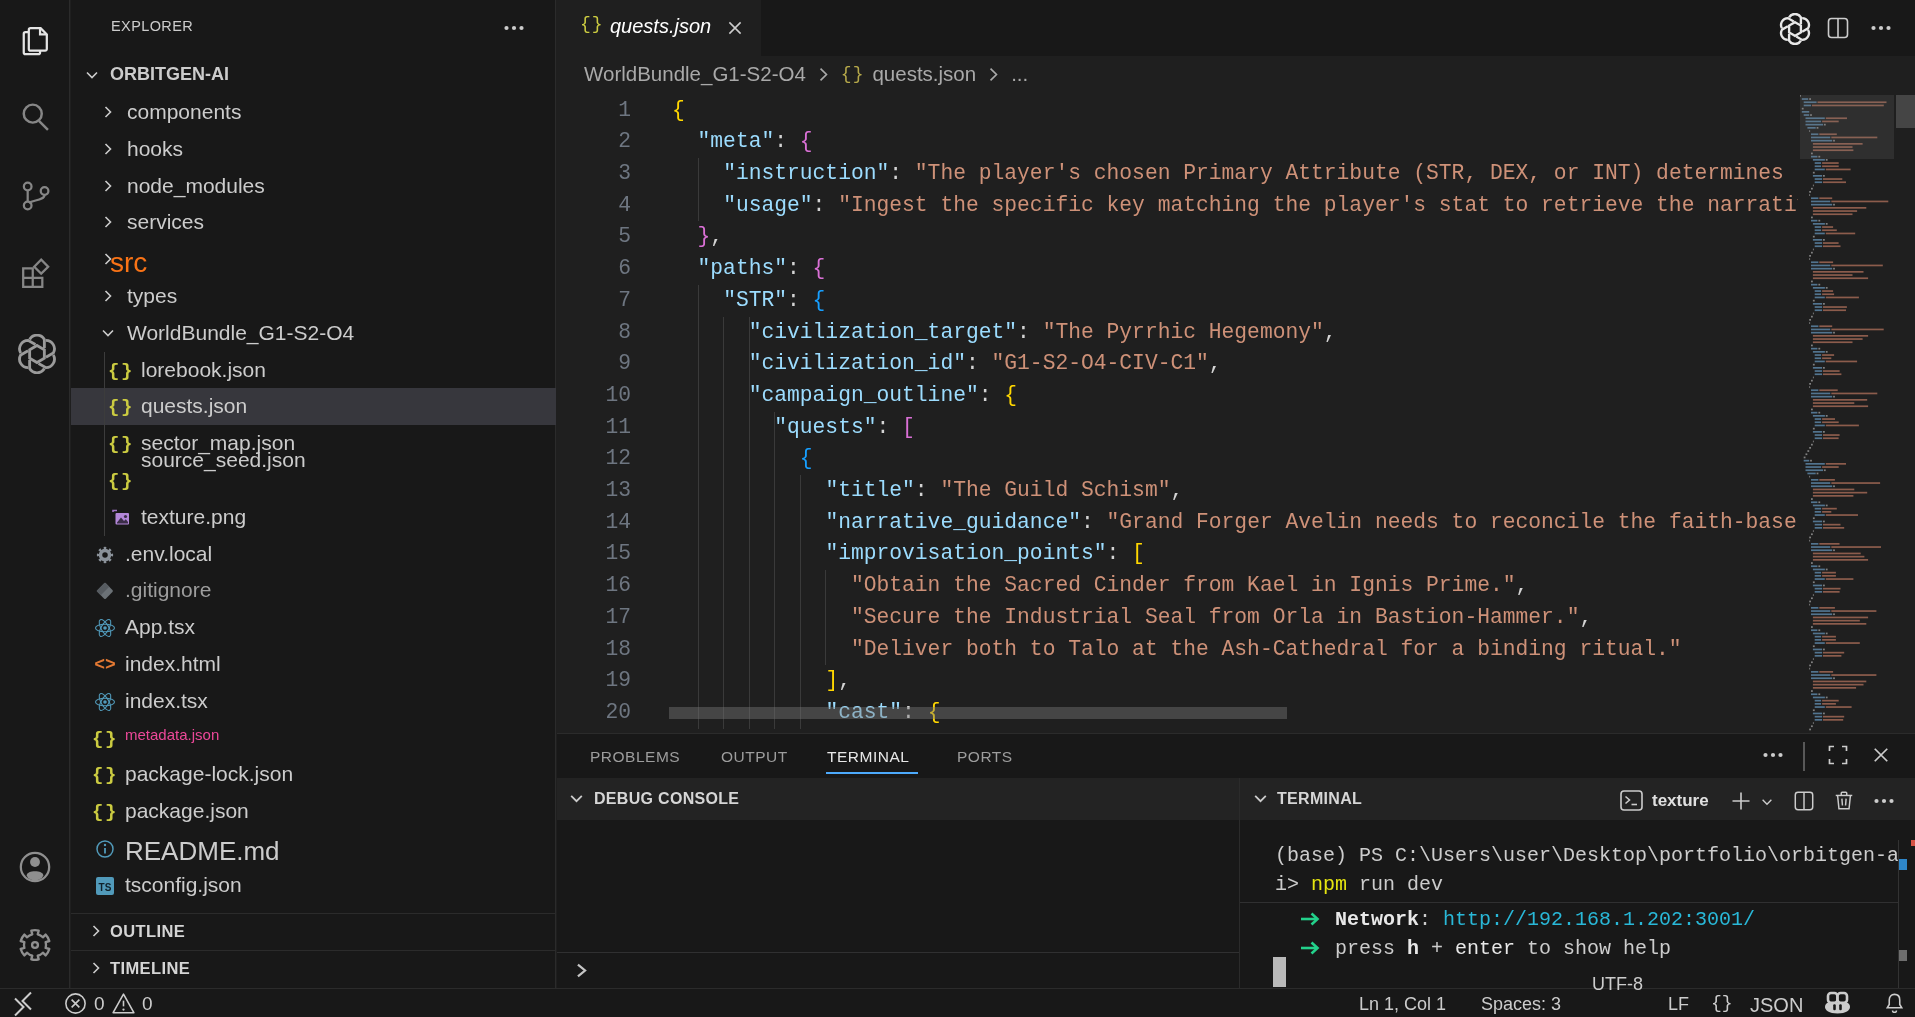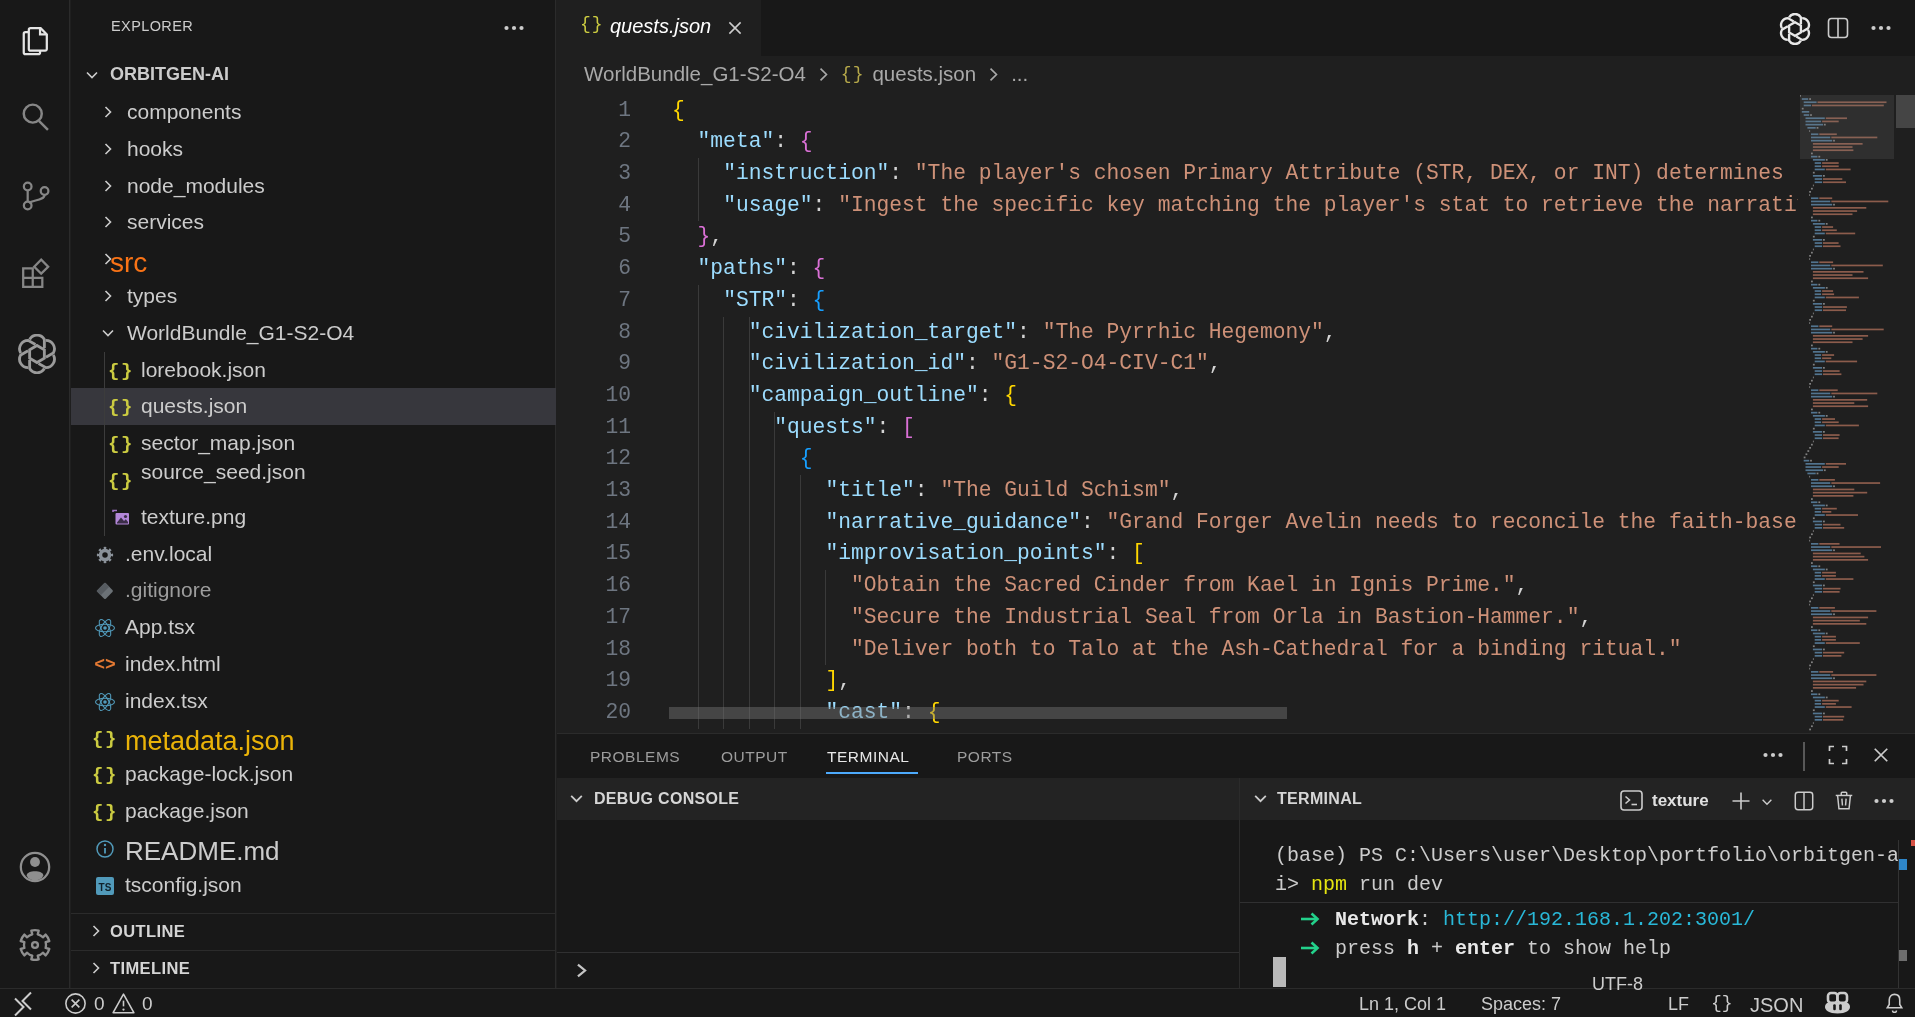--- a/index.html
+++ b/index.html
@@ -138,21 +138,21 @@
     <span class="mono" style="color:#cbcb41;font-size:19px;font-weight:bold;letter-spacing:1.5px">{}</span>
   </div>
 <div class="abs" style="left:141px;top:394.4px;font-size:21px;color:#cccccc">quests.json</div>
 <div class="abs" style="left:110px;top:433.2px;width:22px;height:22px;display:flex;align-items:center;justify-content:center">
     <span class="mono" style="color:#cbcb41;font-size:19px;font-weight:bold;letter-spacing:1.5px">{}</span>
   </div>
 <div class="abs" style="left:141px;top:431.2px;font-size:21px;color:#cccccc">sector_map.json</div>
 <div class="abs" style="left:110px;top:470.0px;width:22px;height:22px;display:flex;align-items:center;justify-content:center">
     <span class="mono" style="color:#cbcb41;font-size:19px;font-weight:bold;letter-spacing:1.5px">{}</span>
   </div>
-<div class="abs" style="left:141px;top:460px;font-size:21px;color:#cccccc">source_seed.json</div>
+<div class="abs" style="left:141px;top:448px;font-size:21px;color:#cccccc">source_seed.json</div>
 <div class="abs" style="left:110px;top:506.8px;width:22px;height:22px;display:flex;align-items:center;justify-content:center">
     <svg width="22" height="22" viewBox="0 0 22 22" fill="none">
       <path d="M3 5 V3.5 H7" stroke="#a074c4" stroke-width="1.6"></path>
       <rect x="5.5" y="6" width="13.5" height="11.5" rx="1" fill="#b387d8"></rect>
       <circle cx="15.5" cy="9.5" r="1.6" fill="#3a2d47"></circle>
       <path d="M7 15.5 L11 10.5 L14 14 L15.8 12.2 L18 15 V16.5 H7 Z" fill="#3a2d47"></path>
     </svg>
   </div>
 <div class="abs" style="left:141px;top:504.8px;font-size:21px;color:#cccccc">texture.png</div>
 <div class="abs" style="left:94px;top:543.6px;width:22px;height:22px;display:flex;align-items:center;justify-content:center">
@@ -189,21 +189,21 @@
       <circle cx="11" cy="11" r="1.8" fill="#519aba" stroke="none"></circle>
       <ellipse cx="11" cy="11" rx="9.5" ry="3.8"></ellipse>
       <ellipse cx="11" cy="11" rx="9.5" ry="3.8" transform="rotate(60 11 11)"></ellipse>
       <ellipse cx="11" cy="11" rx="9.5" ry="3.8" transform="rotate(120 11 11)"></ellipse>
     </svg>
   </div>
 <div class="abs" style="left:125px;top:688.8px;font-size:21px;color:#cccccc">index.tsx</div>
 <div class="abs" style="left:94px;top:727.6px;width:22px;height:22px;display:flex;align-items:center;justify-content:center">
     <span class="mono" style="color:#cbcb41;font-size:19px;font-weight:bold;letter-spacing:1.5px">{}</span>
   </div>
-<div class="abs" style="left:125px;top:725.6px;font-size:27px;color:#eab308">metadata.json</div>
+<div class="abs" style="left:125px;top:725.6px;font-size:15px;color:#ec4899">metadata.json</div>
 <div class="abs" style="left:94px;top:764.4px;width:22px;height:22px;display:flex;align-items:center;justify-content:center">
     <span class="mono" style="color:#cbcb41;font-size:19px;font-weight:bold;letter-spacing:1.5px">{}</span>
   </div>
 <div class="abs" style="left:125px;top:762.4px;font-size:21px;color:#cccccc">package-lock.json</div>
 <div class="abs" style="left:94px;top:801.2px;width:22px;height:22px;display:flex;align-items:center;justify-content:center">
     <span class="mono" style="color:#cbcb41;font-size:19px;font-weight:bold;letter-spacing:1.5px">{}</span>
   </div>
 <div class="abs" style="left:125px;top:799.2px;font-size:21px;color:#cccccc">package.json</div>
 <div class="abs" style="left:94px;top:838.0px;width:22px;height:22px;display:flex;align-items:center;justify-content:center">
     <svg width="20" height="20" viewBox="0 0 20 20" fill="none" stroke="#519aba" stroke-width="1.5">
@@ -727,21 +727,21 @@
       <path d="M12.5 1.5 L18.5 7 L12.5 12.5"></path>
     </svg>
   </div>
 <div class="abs mono" style="left:1275.0px;top:905px;font-size:20px;line-height:29px;white-space:pre"><span style="color:#ccc">     </span><span style="color:#e8e8e8;font-weight:bold">Network</span><span style="color:#cccccc">: </span><span style="color:#29b8d8">http://192.168.1.202:</span><span style="color:#29b8d8;font-weight:normal">3001</span><span style="color:#29b8d8">/</span></div>
 <div class="abs" style="left:1299px;top:941px">
     <svg width="22" height="14" viewBox="0 0 22 14" fill="none" stroke="#23d18b" stroke-width="2.6">
       <path d="M2 7 H18"></path>
       <path d="M12.5 1.5 L18.5 7 L12.5 12.5"></path>
     </svg>
   </div>
-<div class="abs mono" style="left:1275.0px;top:934px;font-size:20px;line-height:29px;white-space:pre"><span style="color:#ccc">     </span><span style="color:#cccccc">press </span><span style="color:#e8e8e8;font-weight:bold">h</span><span style="color:#cccccc"> + </span><span style="color:#e8e8e8;font-weight:bold">enter</span><span style="color:#cccccc"> to show help</span></div>
+<div class="abs mono" style="left:1275.0px;top:934px;font-size:20px;line-height:29px;white-space:pre"><span style="color:#ccc">     </span><span style="color:#cccccc">press </span><span style="color:#e8e8e8;font-weight:bold">h</span><span style="color:#cccccc"> + </span><span style="color:#e8e8e8;font-weight:normal">enter</span><span style="color:#cccccc"> to show help</span></div>
 <div class="abs" style="left:1273px;top:957px;width:13px;height:30px;background:#b9b9b9"></div>
 <div class="abs" style="left:1898px;top:840px;width:1px;height:148px;background:#333"></div>
 <div class="abs" style="left:1911px;top:840px;width:4px;height:6px;background:#d65245"></div>
 <div class="abs" style="left:1899px;top:859px;width:8px;height:11px;background:#2e86c9"></div>
 <div class="abs" style="left:1899px;top:950px;width:8px;height:11px;background:#6e6e6e"></div>
 <div class="abs" style="left:0;top:988px;width:1915px;height:29px;background:#181818;border-top:1px solid #2b2b2b"></div>
 <svg class="abs" style="left:13px;top:991px" width="20" height="26" viewBox="0 0 20 26" fill="none" stroke="#cccccc" stroke-width="2">
     <path d="M18 1.5 L9.5 10 L18 18.5"></path>
     <path d="M2 7.5 L10.5 16 L2 24.5"></path>
   </svg>
@@ -750,21 +750,21 @@
     <path d="M5.3 5.3 L10.7 10.7 M10.7 5.3 L5.3 10.7"></path>
   </svg>
 <div class="abs" style="left:94px;top:993px;font-size:19px;color:#cccccc">0</div>
 <svg class="abs" style="left:112px;top:992px" width="23" height="23" viewBox="0 0 16 16" fill="none" stroke="#cccccc" stroke-width="1.1">
     <path d="M8 1.5 L15.2 14.4 H0.8 Z" stroke-linejoin="round"></path>
     <path d="M8 6 V10"></path>
     <circle cx="8" cy="12.2" r="0.8" fill="#cccccc" stroke="none"></circle>
   </svg>
 <div class="abs" style="left:142px;top:993px;font-size:19px;color:#cccccc">0</div>
 <div class="abs" style="left:1359px;top:994px;font-size:18px;color:#cccccc;white-space:pre">Ln 1, Col 1</div>
-<div class="abs" style="left:1481px;top:994px;font-size:18px;color:#cccccc;white-space:pre">Spaces: 7</div>
+<div class="abs" style="left:1481px;top:994px;font-size:18px;color:#cccccc;white-space:pre">Spaces: 3</div>
 <div class="abs" style="left:1592px;top:974px;font-size:18px;color:#cccccc;white-space:pre">UTF-8</div>
 <div class="abs" style="left:1668px;top:994px;font-size:18px;color:#cccccc;white-space:pre">LF</div>
 <div class="abs mono" style="left:1711px;top:993px;font-size:18px;color:#cccccc">{}</div>
 <div class="abs" style="left:1750px;top:994px;font-size:20px;color:#cccccc">JSON</div>
 <svg class="abs" style="left:1823px;top:991px" width="29" height="25" viewBox="0 0 29 25" fill="none">
 <path d="M2 16 C2 13.5 3.5 12 5.5 11.5 L23.5 11.5 C25.5 12 27 13.5 27 16 C27 19 23 22.5 14.5 22.5 C6 22.5 2 19 2 16 Z" fill="#cccccc"></path>
 <rect x="5" y="2" width="9.4" height="9.8" rx="3" fill="#181818" stroke="#cccccc" stroke-width="2.6"></rect>
 <rect x="14.6" y="2" width="9.4" height="9.8" rx="3" fill="#181818" stroke="#cccccc" stroke-width="2.6"></rect>
 <rect x="10.2" y="13.2" width="2.6" height="6" rx="1.2" fill="#181818"></rect>
 <rect x="16.2" y="13.2" width="2.6" height="6" rx="1.2" fill="#181818"></rect>

